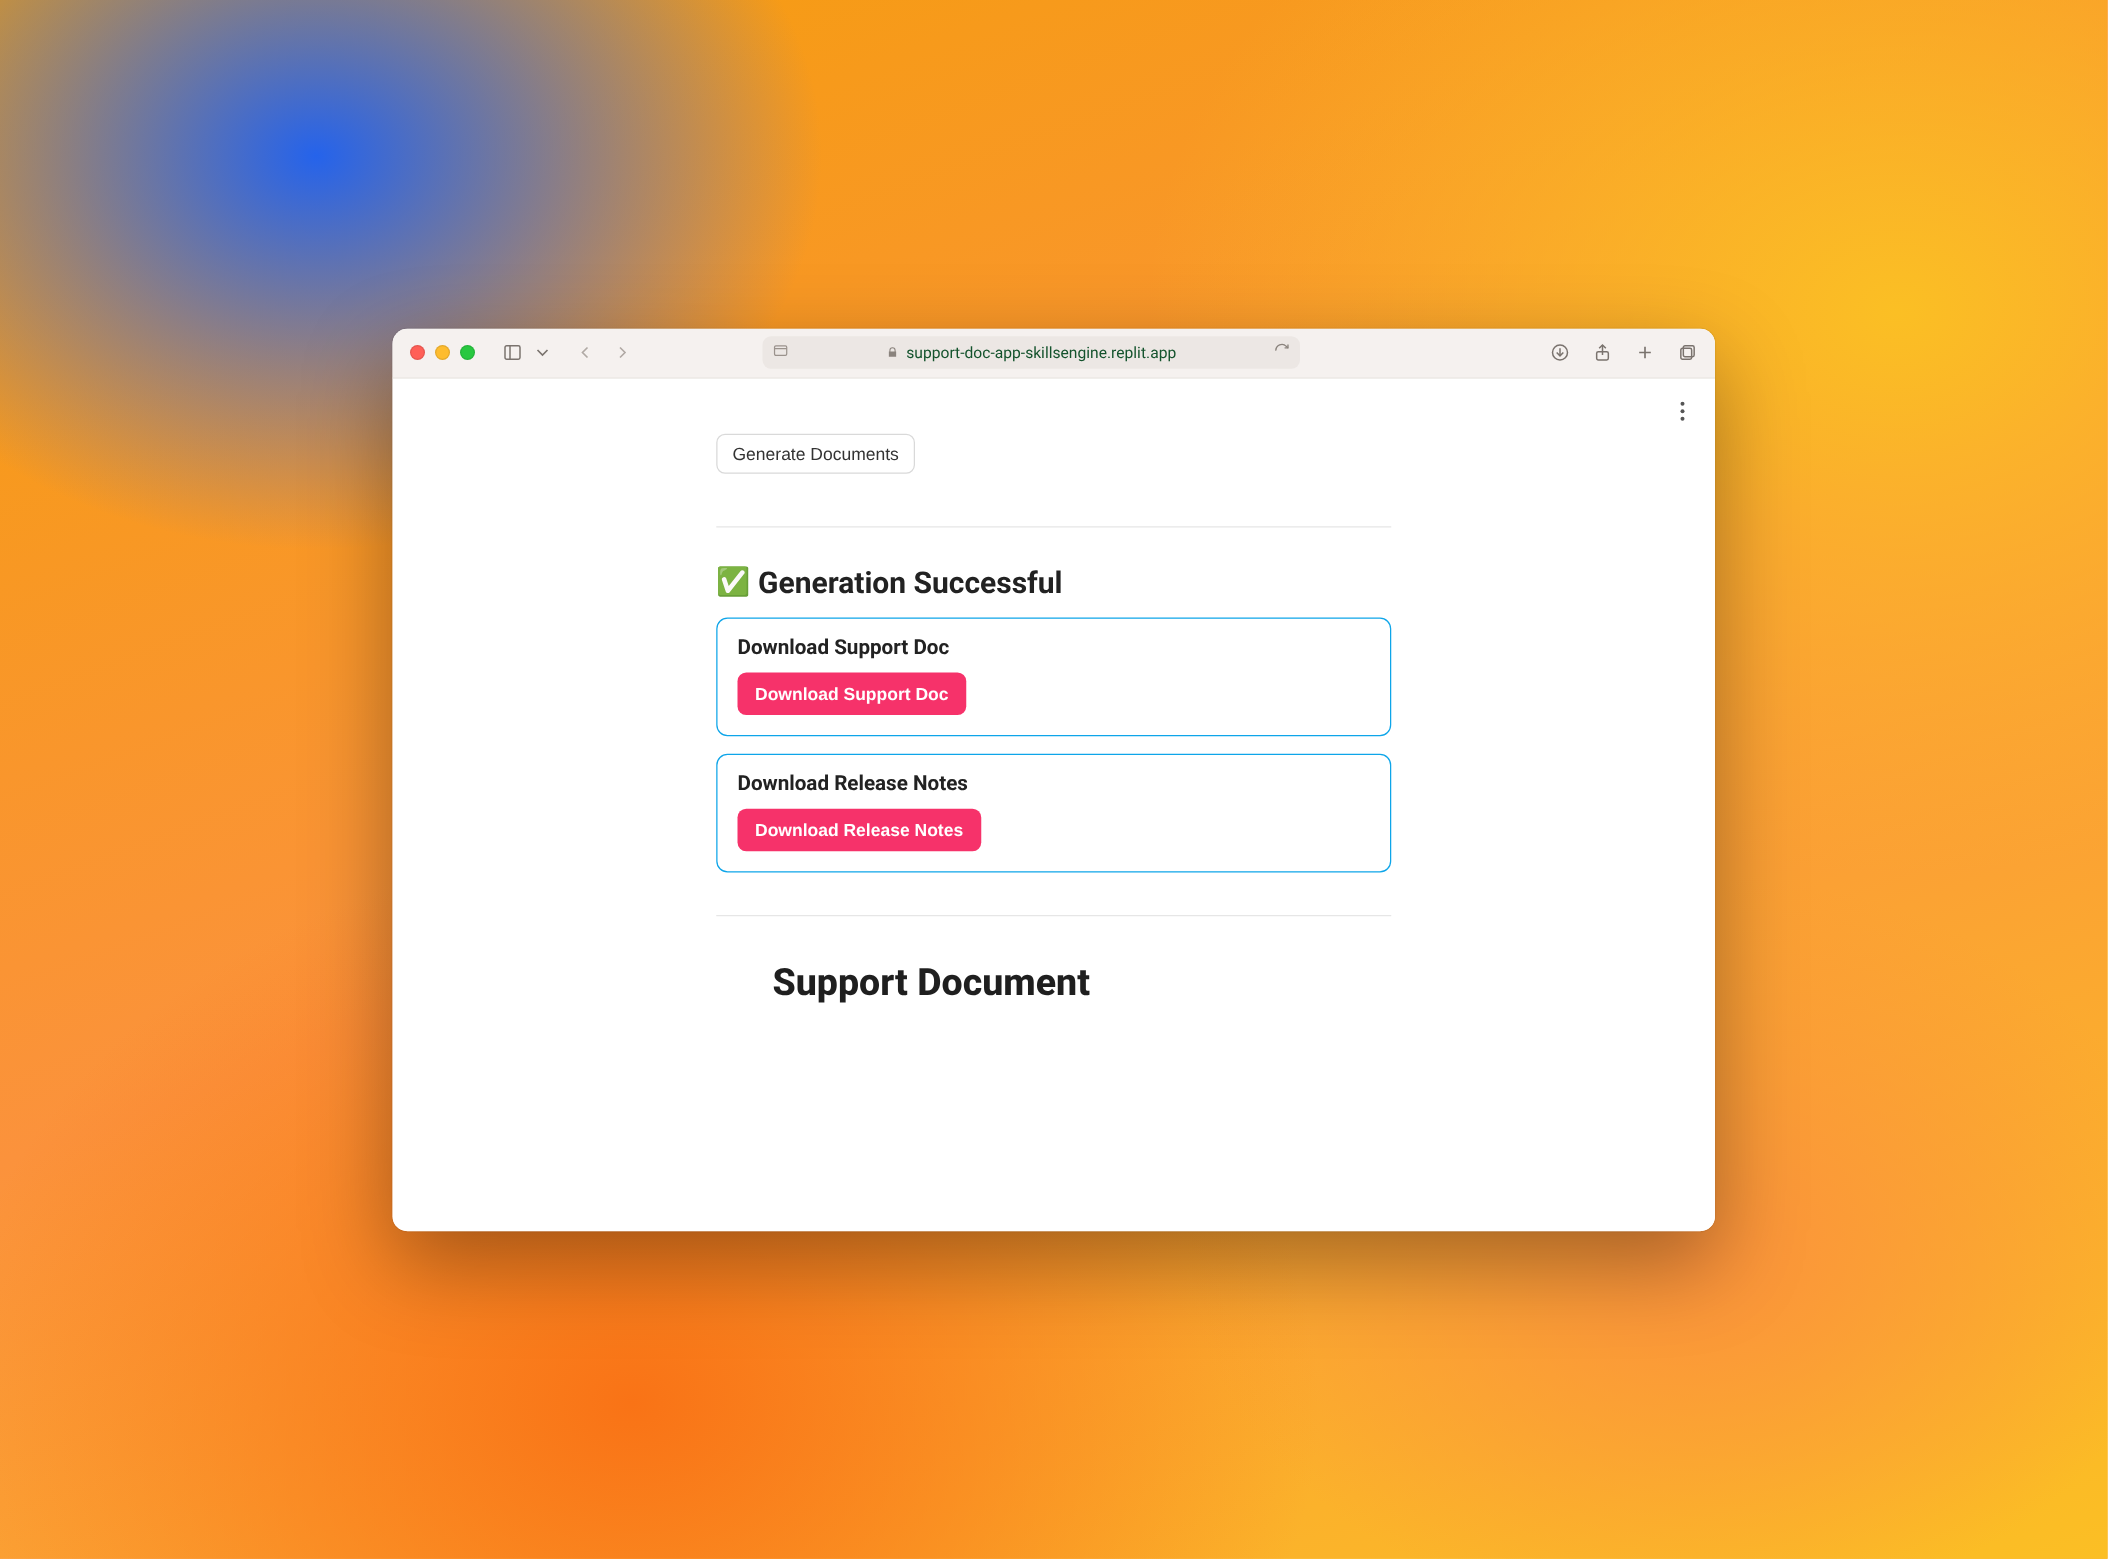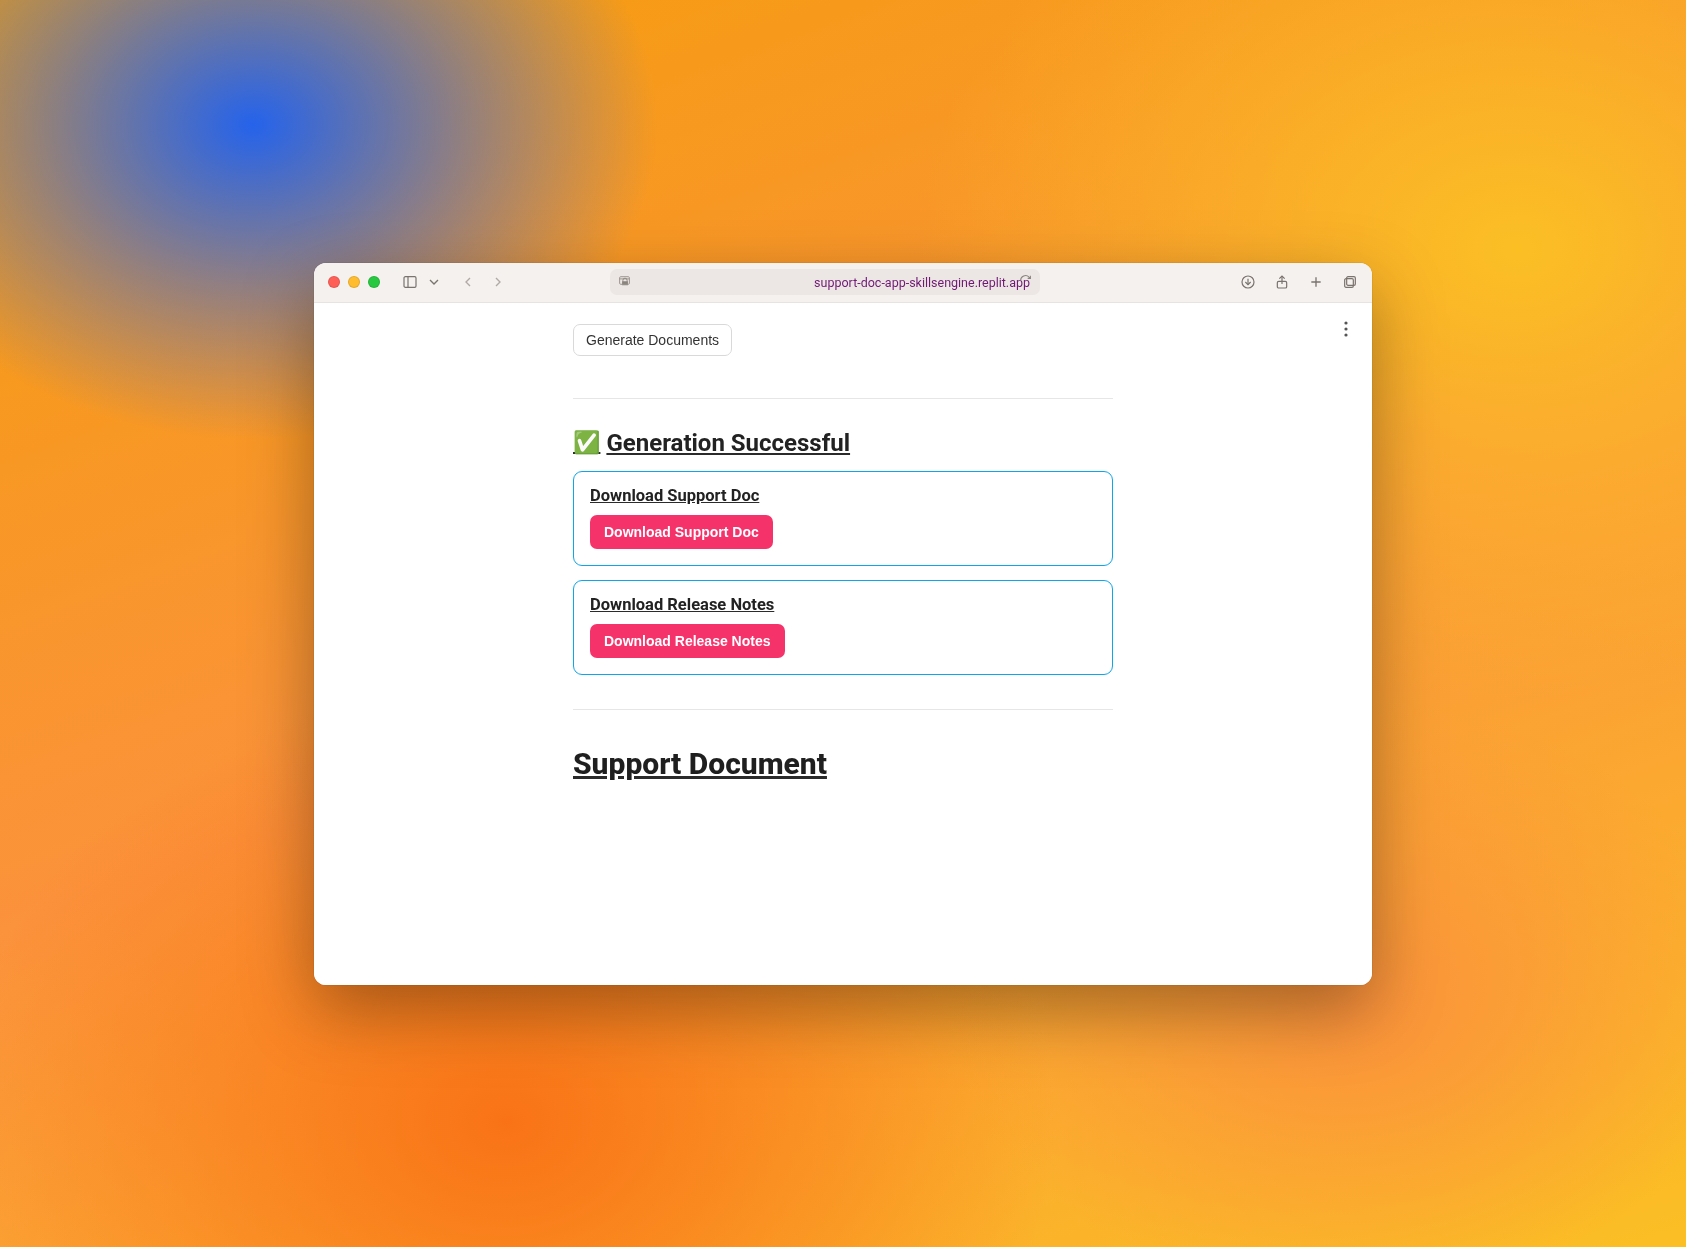--- a/index.html
+++ b/index.html
@@ -64,25 +64,25 @@
 
 .urlbar {
   flex: 1;
   max-width: 430px;
   margin: 0 auto;
   height: 26px;
   background: #ece7e4;
   border-radius: 7px;
   display: flex;
   align-items: center;
-  justify-content: space-between;
+  justify-content: center;
   padding: 0 10px;
   gap: 6px;
   position: relative;
-  color: #701a75;
+  color: #14532d;
   font-size: 12.5px;
 }
 .urlbar .lead-icon { position: absolute; left: 8px; color: #9a928c; }
 .urlbar .lead-icon svg { width: 13px; height: 13px; }
 .urlbar .reload { position: absolute; right: 8px; color: #8a837d; }
 .urlbar .reload svg { width: 13px; height: 13px; }
 .urlbar .lock svg { width: 10px; height: 10px; }
 .urlbar .lock { color: #8a837d; display:flex; }
 
 .tb-right { display: flex; gap: 18px; margin-left: auto; }
@@ -104,23 +104,22 @@
   top: 18px;
   right: 24px;
   color: #555;
   cursor: pointer;
 }
 .kebab svg { width: 4px; height: 16px; }
 
 .page {
   width: 540px;
   margin: 0 auto;
-  padding-top: 21px;
+  padding-top: 44px;
   color: #2b2b2b;
-  text-decoration: underline;
 }
 
 .gen-btn {
   display: inline-block;
   padding: 7px 12px;
   border: 1px solid #d9d9d9;
   border-radius: 7px;
   font-size: 14px;
   color: #333;
   background: #fff;
@@ -197,20 +196,21 @@
   font-size: 14px;
   font-weight: 600;
   cursor: pointer;
 }
 
 h1.doc-h1 {
   font-size: 30px;
   font-weight: 800;
   color: #1f1f1f;
   margin-bottom: 28px;
+  margin-left: 45px;
 }
 </style>
 </head>
 <body>
 
 <div class="desktop-bg"></div>
 
 <div class="window">
 
   <div class="titlebar">

